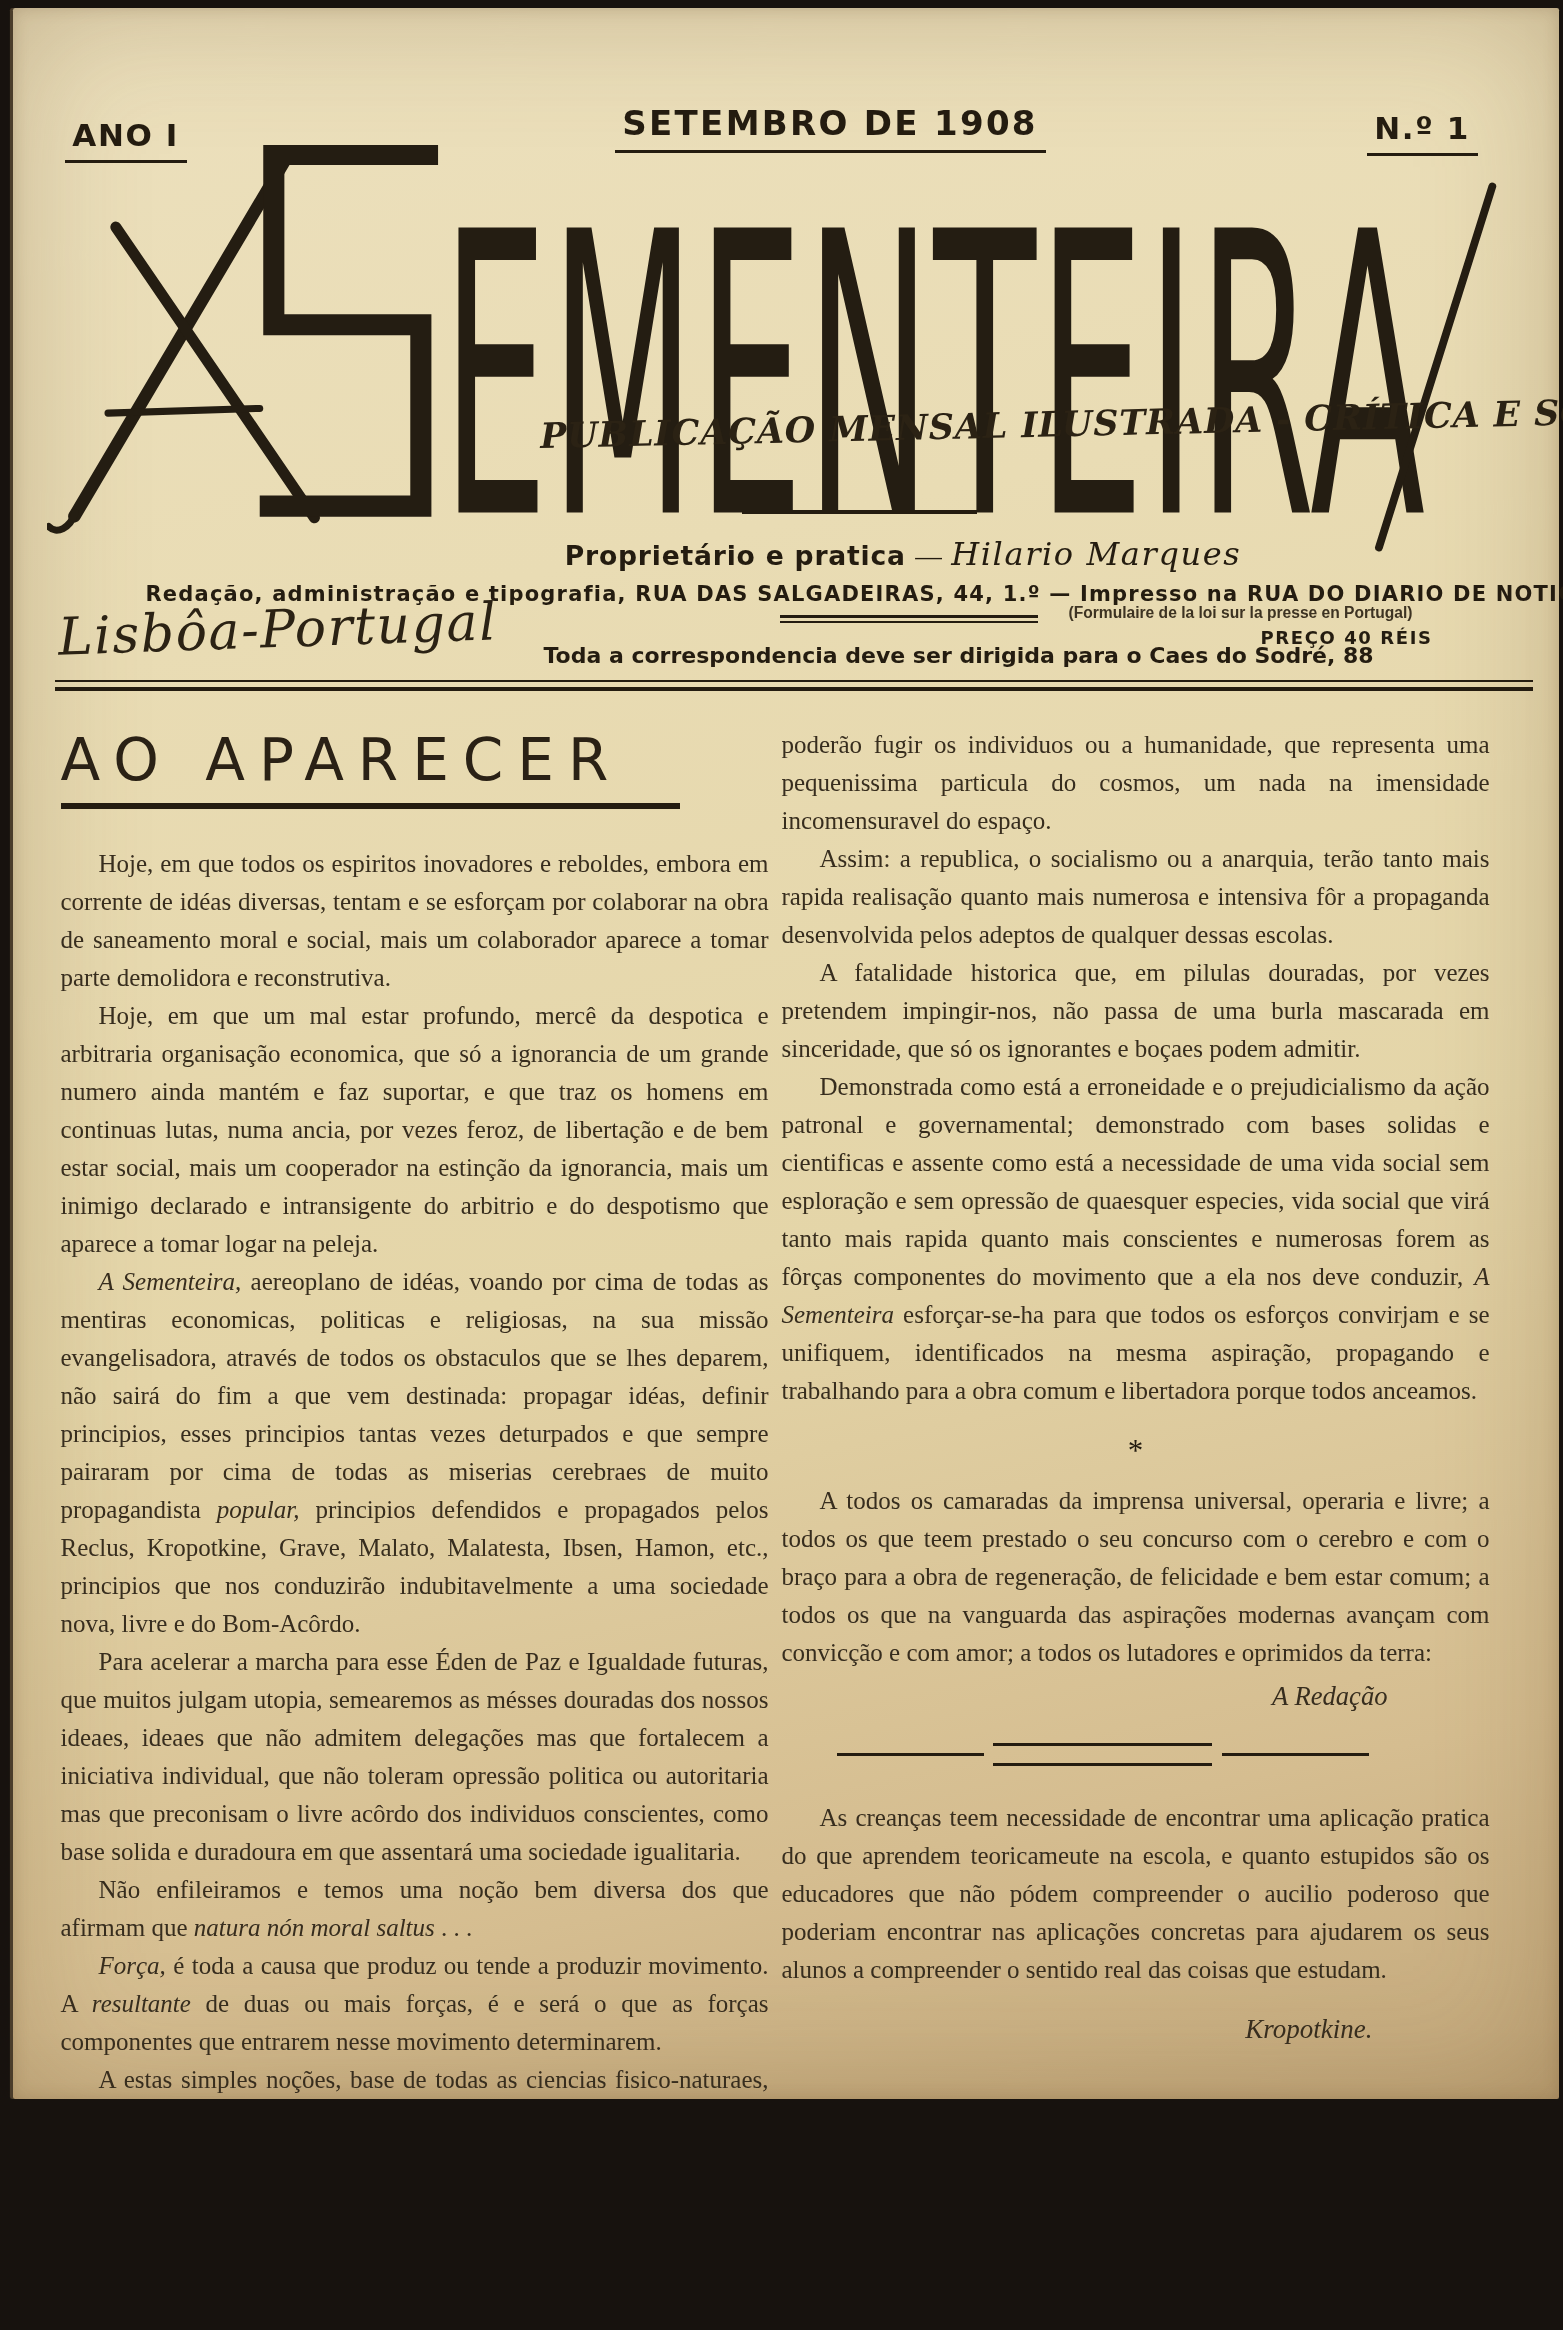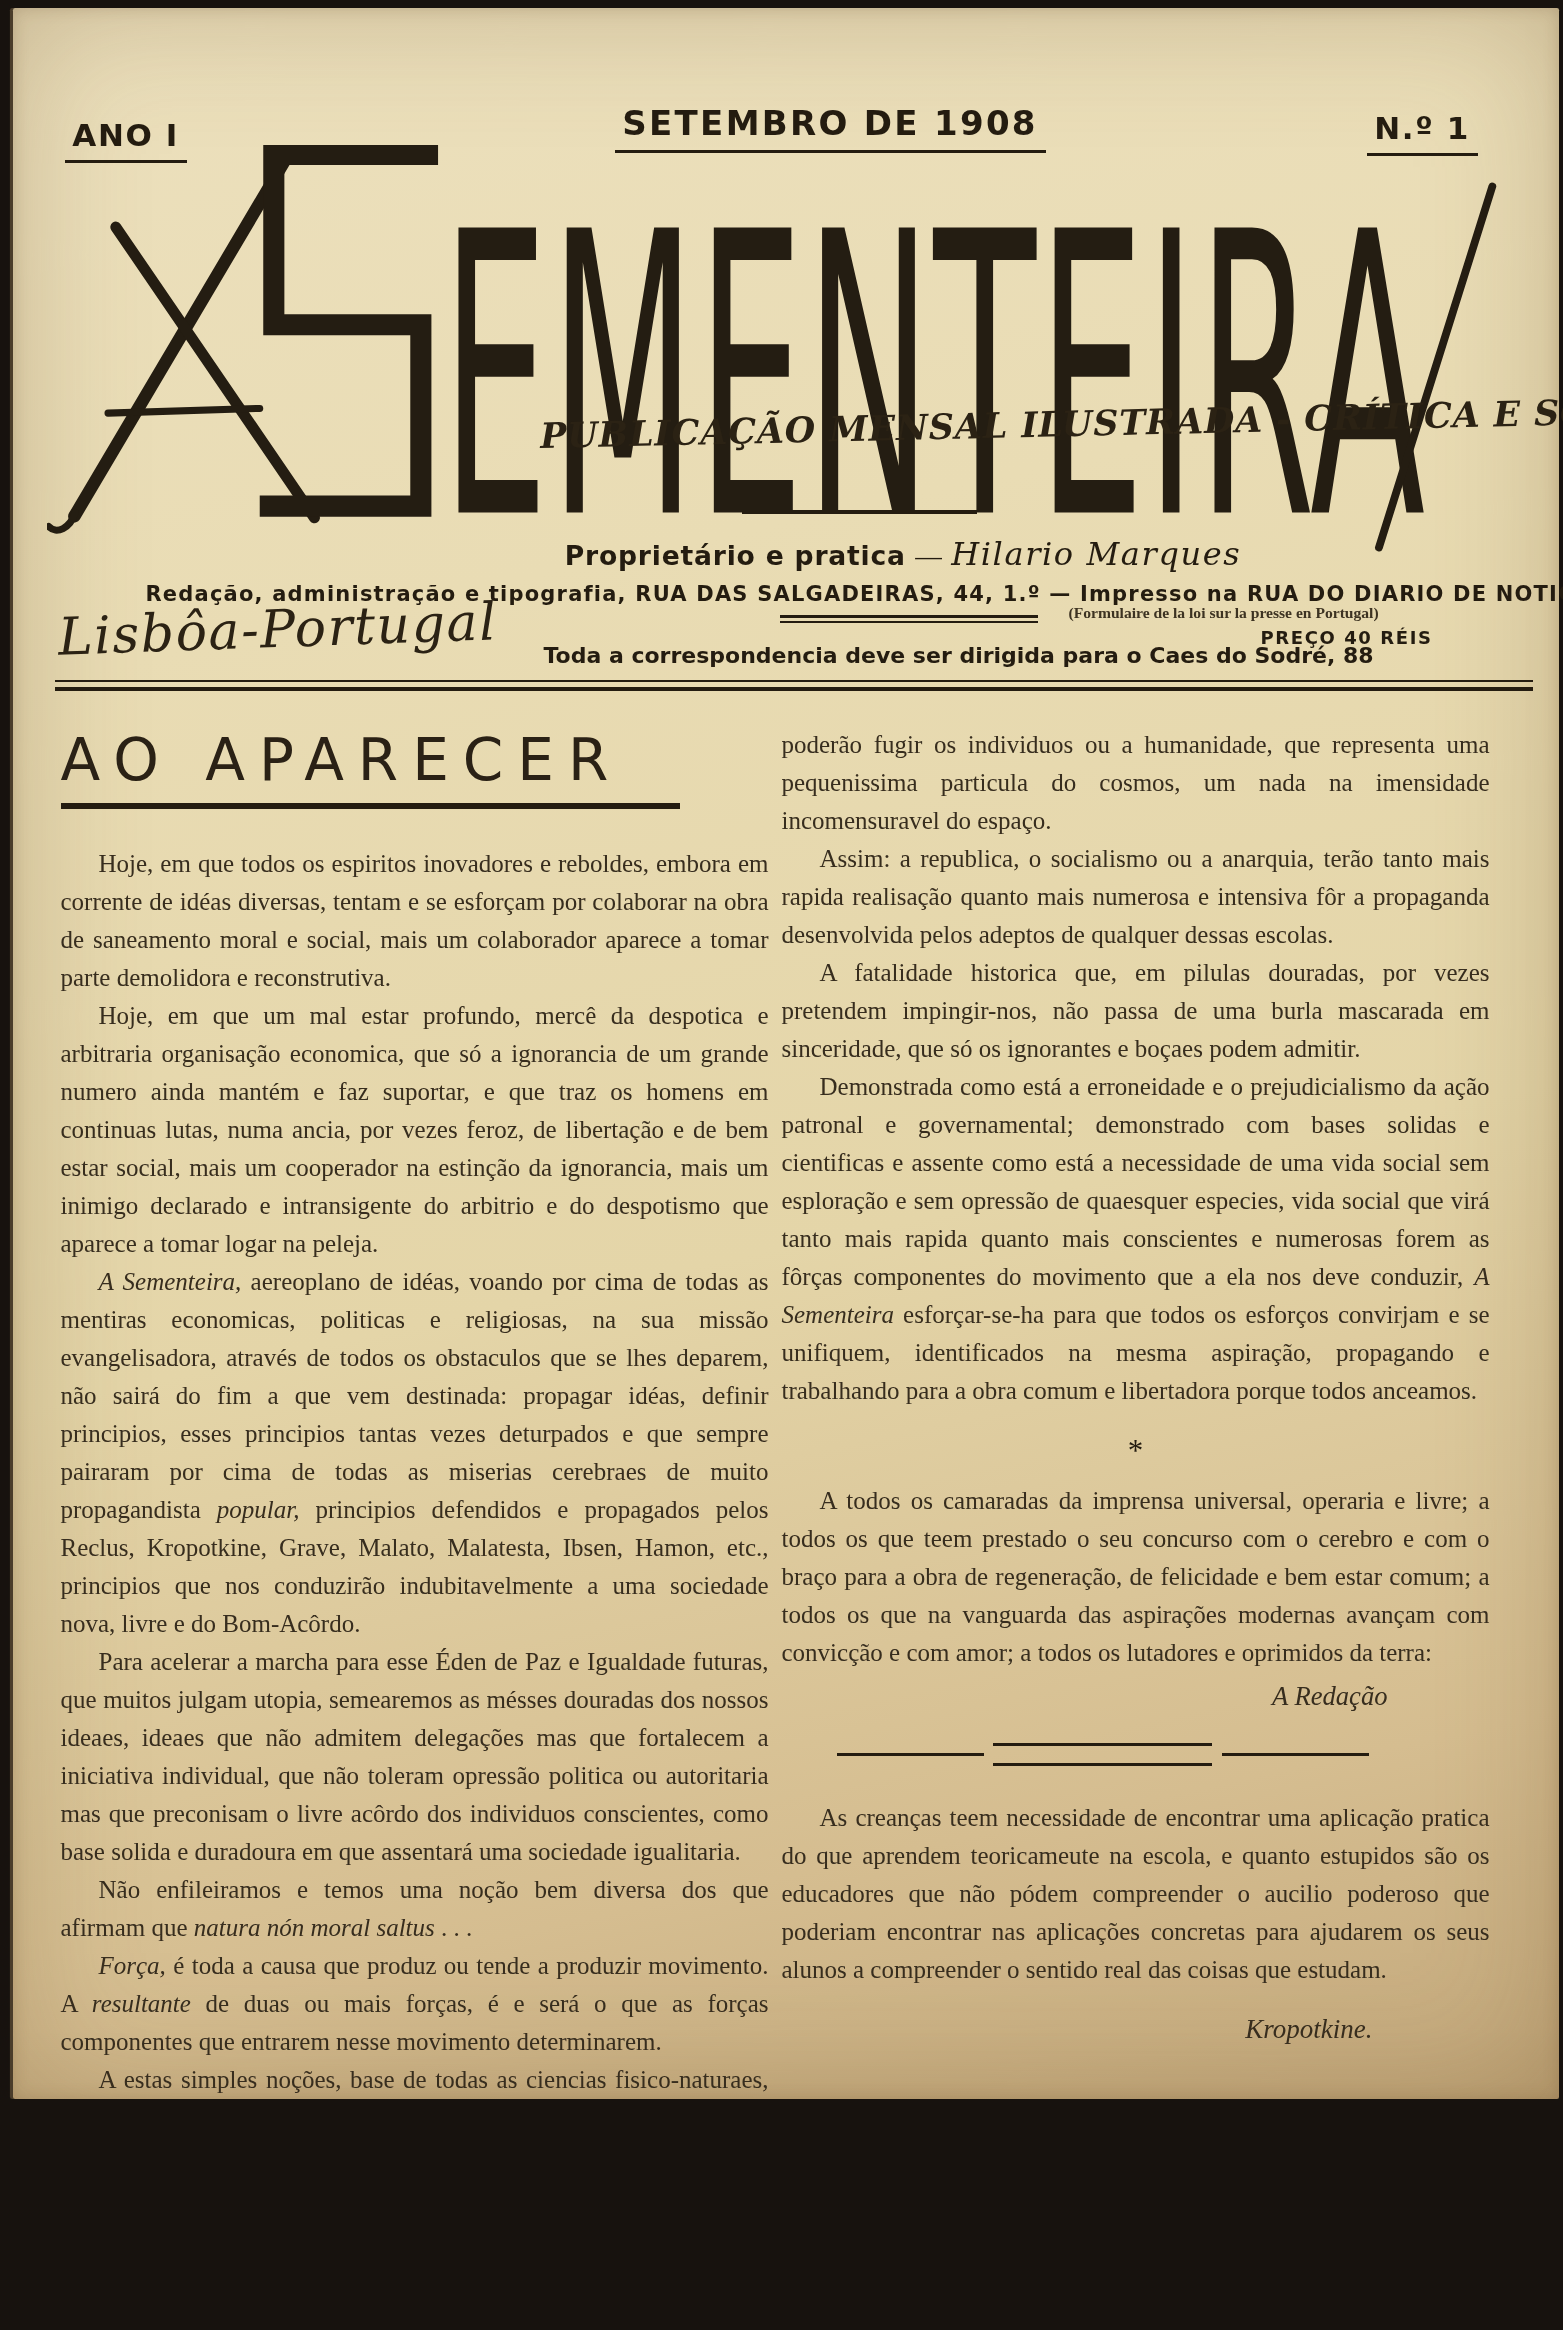--- a/index.html
+++ b/index.html
@@ -31,21 +31,21 @@
     font-family:"DejaVu Serif","Liberation Serif",serif;font-style:italic;font-weight:bold;
     font-size:35px;letter-spacing:0.8px;color:#2b2214;transform:rotate(-1.3deg);white-space:nowrap;
   }
   .subtitle-rule{position:absolute;left:729px;top:502px;width:235px;height:3.9px;background:var(--ink-dark);}
   .prop-line{position:absolute;left:235px;right:0;top:527px;text-align:center;color:var(--ink-dark);white-space:nowrap;}
   .prop-label{font-family:"DejaVu Sans","Liberation Sans",sans-serif;font-weight:bold;font-size:26.6px;letter-spacing:0.8px;}
   .prop-dash{font-size:26.6px;padding:0 6.3px;}
   .prop-name{font-family:"DejaVu Serif",serif;font-style:italic;font-size:32px;letter-spacing:1.6px;}
   .addr-line{position:absolute;left:133px;right:47px;top:574px;text-align:center;font-family:"DejaVu Sans","Liberation Sans",sans-serif;font-weight:bold;font-size:21px;letter-spacing:1.2px;color:var(--ink-dark);white-space:nowrap;}
   .law-rule{position:absolute;left:767px;top:607px;width:258px;height:7.8px;border-top:3.1px solid var(--ink-dark);border-bottom:2.3px solid var(--ink-dark);}
-  .law-note{position:absolute;left:1056px;top:596px;font-family:Liberation Serif, serif;font-weight:bold;font-size:15.6px;color:#3d3322;text-align:center;}
+  .law-note{position:absolute;left:1056px;top:596px;font-family:Liberation Sans, sans-serif;font-weight:bold;font-size:15.6px;color:#3d3322;text-align:center;}
   .place{position:absolute;left:45px;top:591px;font-family:"DejaVu Serif",serif;font-style:italic;font-size:52px;letter-spacing:1.6px;color:#2b2214;transform:rotate(-2deg);}
   .corr{position:absolute;left:531px;top:635px;font-family:"DejaVu Sans","Liberation Sans",sans-serif;font-weight:bold;font-size:22px;color:var(--ink-dark);white-space:nowrap;}
   .price{position:absolute;left:1248px;top:619px;font-family:"DejaVu Sans","Liberation Sans",sans-serif;font-weight:bold;font-size:18px;letter-spacing:1.6px;color:var(--ink-dark);}
   .main-rule{position:absolute;left:42px;top:672px;width:1478px;}
   .main-rule .thin{height:2.3px;background:var(--ink-dark);}
   .main-rule .thick{height:4.7px;background:var(--ink-dark);margin-top:4.7px;}
   
   .col{position:absolute;top:718px;width:708px;color:#372d1e;}
   .col-left{left:48px;}
   .col-right{left:769px;}

